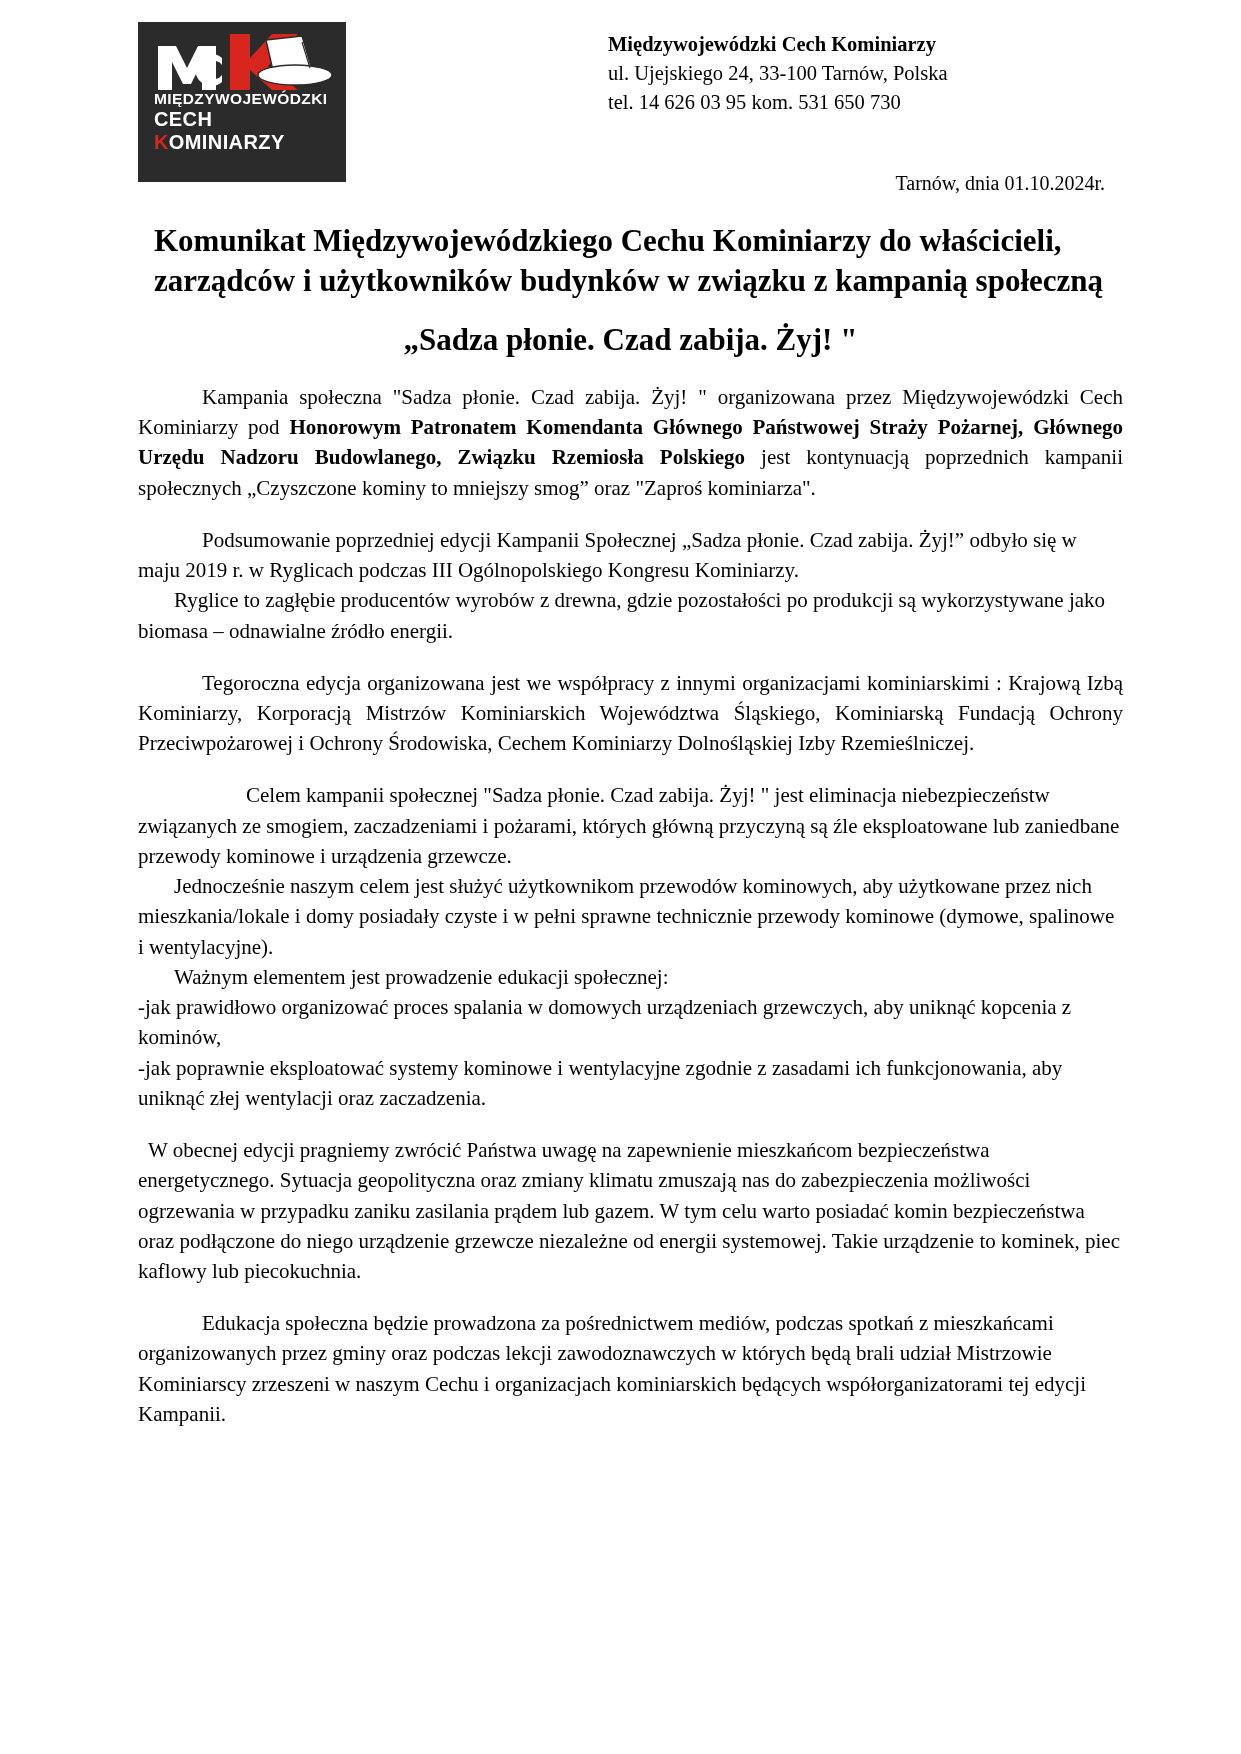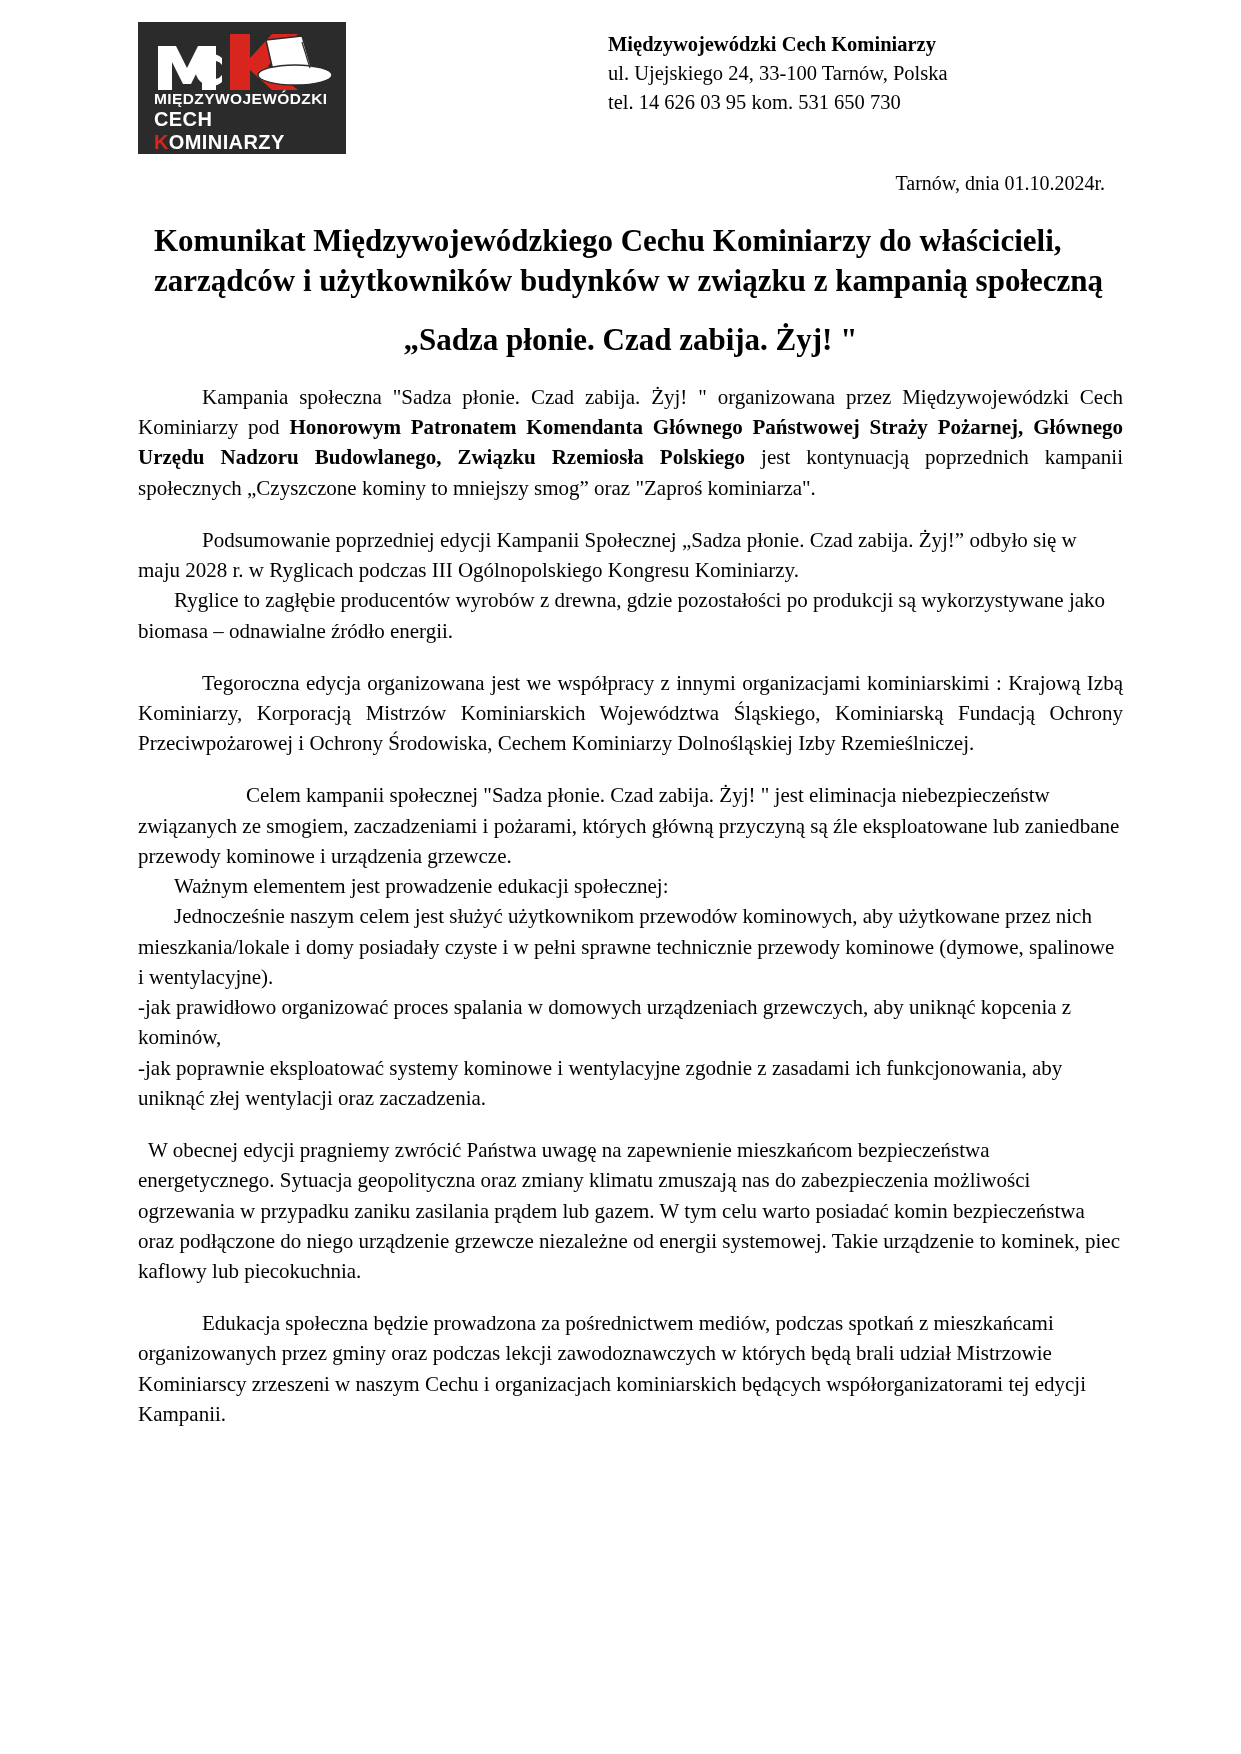--- a/index.html
+++ b/index.html
@@ -26,21 +26,21 @@
 
   
   .header {
     display: flex;
     align-items: flex-start;
     justify-content: flex-start;
     height: 140px;
   }
   .logo {
     width: 208px;
-    height: 132px;
+    height: 160px;
     background: #2b2b2b;
     position: relative;
     flex: 0 0 auto;
     overflow: hidden;
     margin-top: 4px;
   }
   .logo-mark {
     position: absolute;
     left: 14px;
     top: 10px;
@@ -146,31 +146,31 @@
 
   <div class="date-line">Tarnów, dnia 01.10.2024r.</div>
 
   <h1 class="doc-title">Komunikat Międzywojewódzkiego Cechu Kominiarzy do właścicieli, zarządców i użytkowników budynków w związku z kampanią społeczną</h1>
   <h2 class="doc-subtitle">„Sadza płonie. Czad zabija. Żyj! "</h2>
 
   <div class="body-text">
 
     <p class="just ind"><span>Kampania społeczna "Sadza płonie. Czad zabija. Żyj! " organizowana przez Międzywojewódzki Cech Kominiarzy pod </span><b>Honorowym Patronatem Komendanta Głównego Państwowej Straży Pożarnej, Głównego Urzędu Nadzoru Budowlanego, Związku Rzemiosła Polskiego</b><span> jest kontynuacją poprzednich kampanii społecznych  „Czyszczone kominy to mniejszy smog” oraz "Zaproś kominiarza".</span></p>
 
-    <p class="left ind gap">Podsumowanie poprzedniej edycji Kampanii Społecznej „Sadza płonie. Czad zabija. Żyj!” odbyło się w maju 2028 r. w Ryglicach podczas III Ogólnopolskiego Kongresu Kominiarzy.</p>
+    <p class="left ind gap">Podsumowanie poprzedniej edycji Kampanii Społecznej „Sadza płonie. Czad zabija. Żyj!” odbyło się w maju 2019 r. w Ryglicach podczas III Ogólnopolskiego Kongresu Kominiarzy.</p>
 
     <p class="left ind-sm">Ryglice to zagłębie producentów wyrobów z drewna, gdzie pozostałości po produkcji są wykorzystywane jako biomasa – odnawialne źródło energii.</p>
 
     <p class="just ind gap">Tegoroczna edycja organizowana jest we współpracy z innymi organizacjami kominiarskimi : Krajową Izbą Kominiarzy, Korporacją Mistrzów Kominiarskich Województwa Śląskiego, Kominiarską Fundacją Ochrony Przeciwpożarowej i Ochrony Środowiska, Cechem Kominiarzy Dolnośląskiej Izby Rzemieślniczej.</p>
 
     <p class="left ind-lg gap">Celem kampanii społecznej   "Sadza płonie. Czad zabija. Żyj! " jest eliminacja niebezpieczeństw związanych ze smogiem, zaczadzeniami i pożarami, których główną przyczyną są źle eksploatowane lub zaniedbane przewody kominowe i urządzenia grzewcze.</p>
 
+    <p class="left ind-sm">Jednocześnie naszym celem jest służyć użytkownikom przewodów kominowych, aby użytkowane przez nich mieszkania/lokale i domy posiadały czyste i w pełni sprawne technicznie przewody kominowe (dymowe, spalinowe i wentylacyjne).</p>
+
     <p class="left ind-sm">Ważnym elementem jest prowadzenie edukacji społecznej:</p>
-
-    <p class="left ind-sm">Jednocześnie naszym celem jest służyć użytkownikom przewodów kominowych, aby użytkowane przez nich mieszkania/lokale i domy posiadały czyste i w pełni sprawne technicznie przewody kominowe (dymowe, spalinowe i wentylacyjne).</p>
 
     <p class="left">-jak prawidłowo organizować proces spalania w domowych urządzeniach grzewczych, aby uniknąć kopcenia z kominów,</p>
 
     <p class="left">-jak poprawnie eksploatować systemy kominowe i wentylacyjne zgodnie z zasadami ich funkcjonowania, aby uniknąć złej wentylacji oraz zaczadzenia.</p>
 
     <p class="left gap" style="text-indent:10px;">W obecnej edycji pragniemy zwrócić Państwa uwagę na zapewnienie mieszkańcom bezpieczeństwa energetycznego. Sytuacja geopolityczna oraz zmiany klimatu zmuszają nas do zabezpieczenia możliwości ogrzewania w przypadku zaniku zasilania prądem lub gazem. W tym celu warto posiadać komin bezpieczeństwa oraz podłączone do niego urządzenie grzewcze niezależne od energii systemowej. Takie urządzenie to kominek, piec kaflowy lub piecokuchnia.</p>
 
     <p class="left ind gap">Edukacja społeczna będzie prowadzona za pośrednictwem mediów, podczas spotkań z mieszkańcami organizowanych przez gminy oraz podczas lekcji zawodoznawczych w których będą brali udział Mistrzowie Kominiarscy zrzeszeni w naszym Cechu i organizacjach kominiarskich będących współorganizatorami tej edycji Kampanii.</p>
   </div>
 

